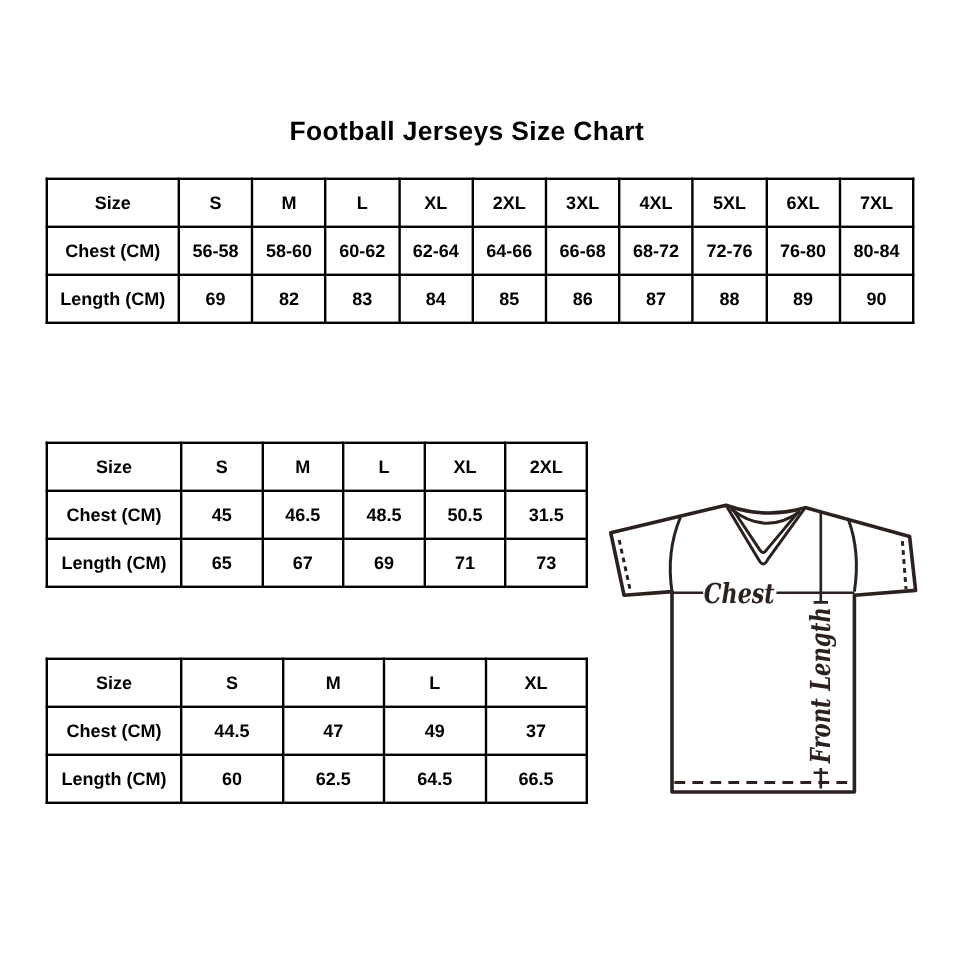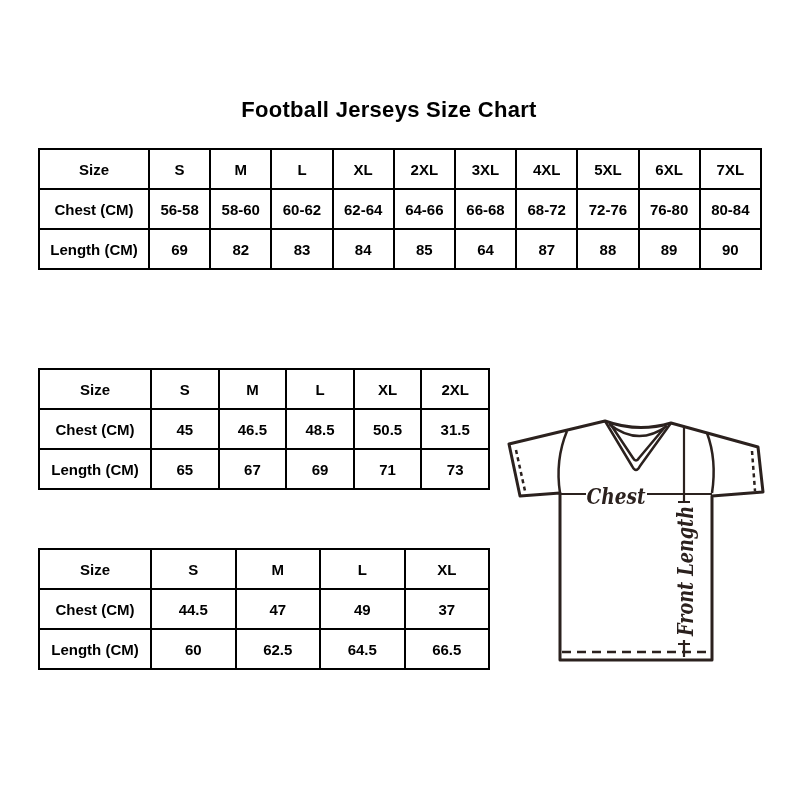--- a/index.html
+++ b/index.html
@@ -130,21 +130,21 @@
           <td>76-80</td>
           <td>80-84</td>
         </tr>
         <tr>
           <td>Length (CM)</td>
           <td>69</td>
           <td>82</td>
           <td>83</td>
           <td>84</td>
           <td>85</td>
-          <td>64</td>
+          <td>86</td>
           <td>87</td>
           <td>88</td>
           <td>89</td>
           <td>90</td>
         </tr>
       </tbody>
     </table>
 
   <table class="size-table women">
       <colgroup>

